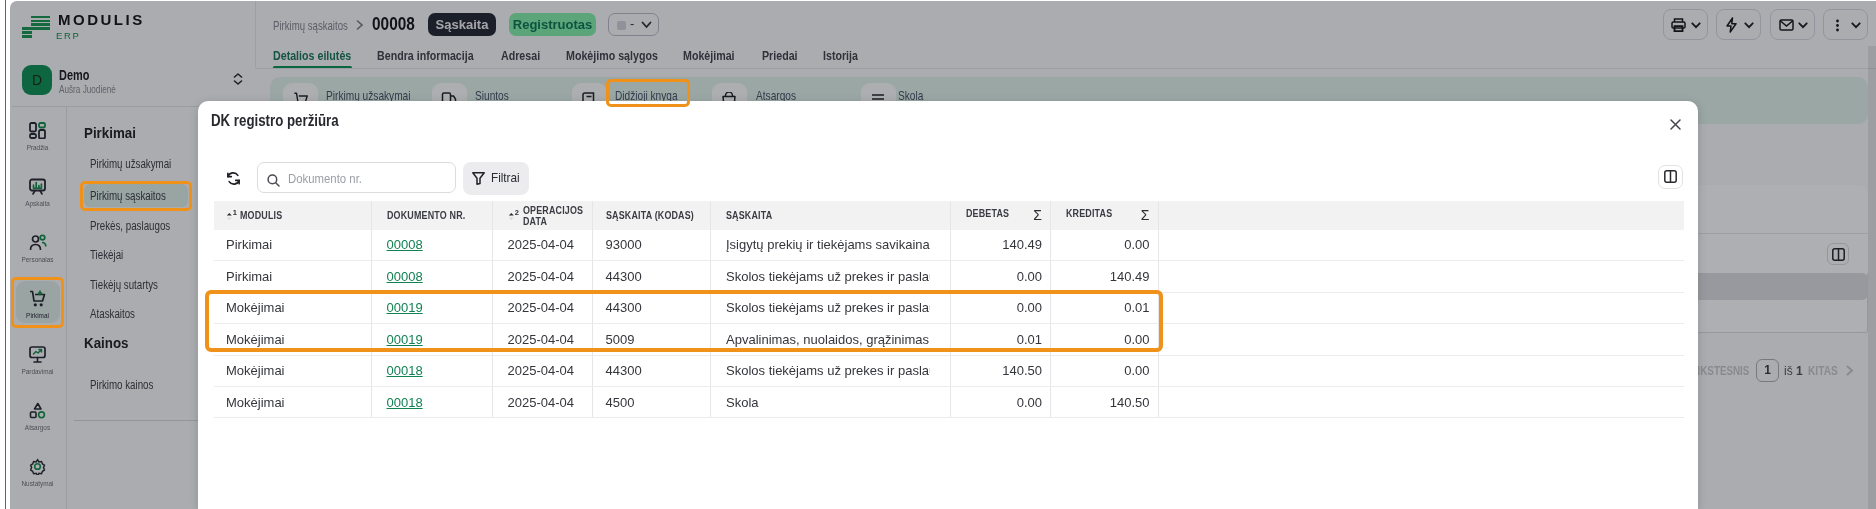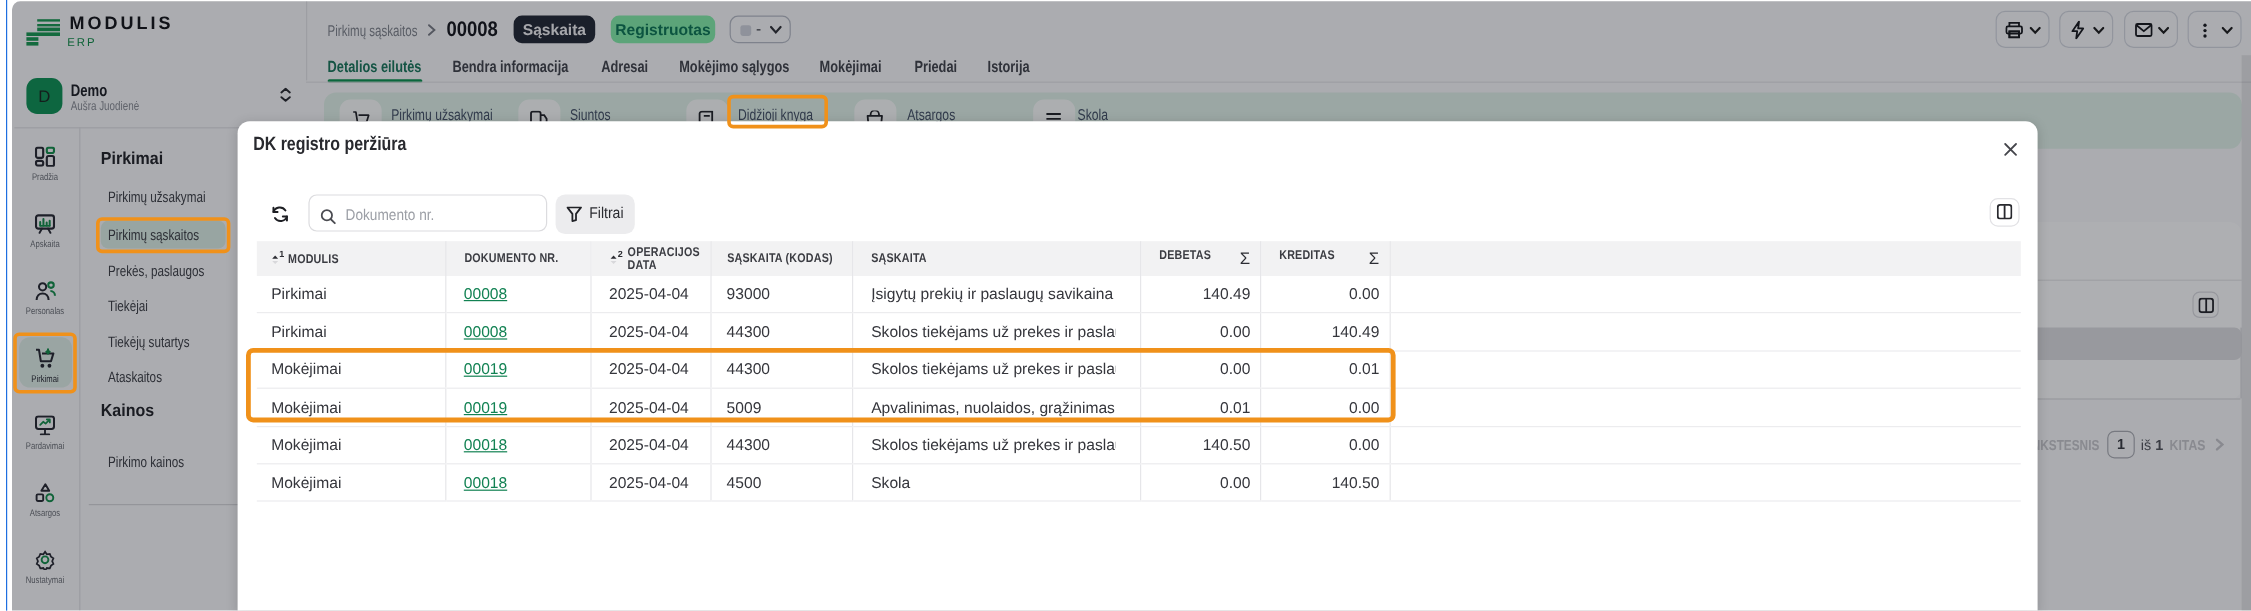--- a/index.html
+++ b/index.html
@@ -381,21 +381,21 @@
         <th class="bl"><span class="hs">DEBETAS</span><span class="sig">Σ</span></th>
         <th class="bl"><span class="hs">KREDITAS</span><span class="sig">Σ</span></th>
         <th class="bl"></th>
       </tr>
       <tr>
             <td>Pirkimai</td>
             <td class="bl"><a href="#">00008</a></td>
             <td class="bl">2025-04-04</td>
             <td class="bl">93000</td>
             <td class="bl sk">
-              <div>Įsigytų prekių ir paslaugų savikaina</div>
+              <div>Įsigytų prekių ir tiekėjams savikaina</div>
             </td>
             <td class="bl num">140.49</td>
             <td class="bl num">0.00</td>
             <td class="bl"></td>
           </tr>
       <tr>
             <td>Pirkimai</td>
             <td class="bl"><a href="#">00008</a></td>
             <td class="bl">2025-04-04</td>
             <td class="bl">44300</td>

